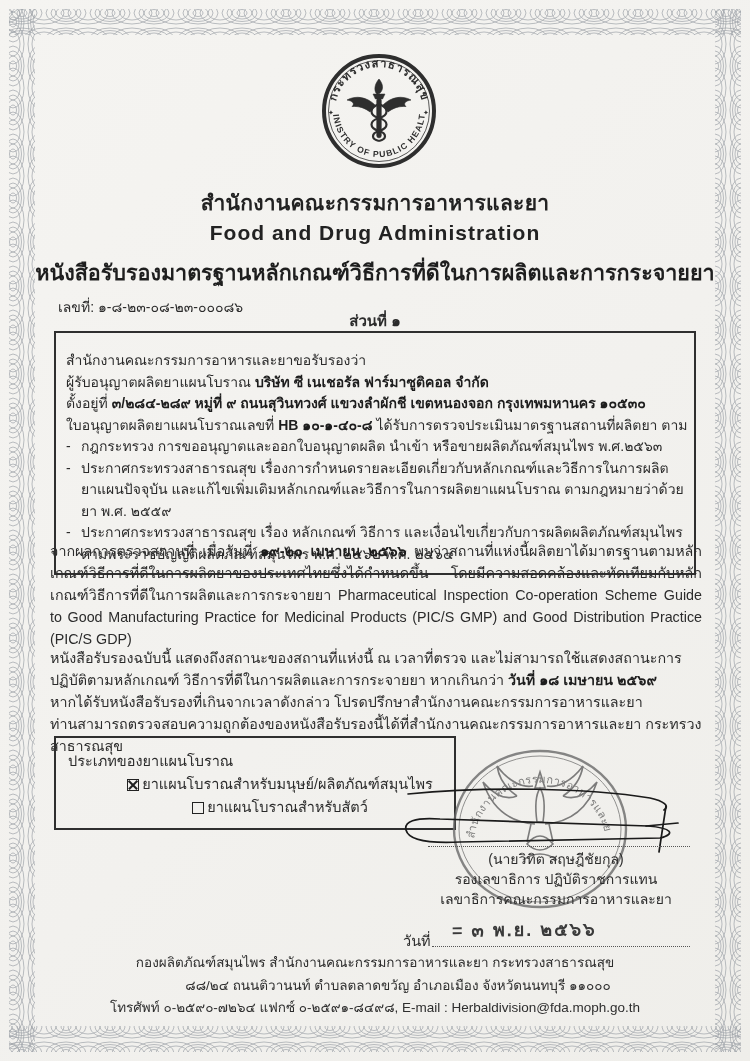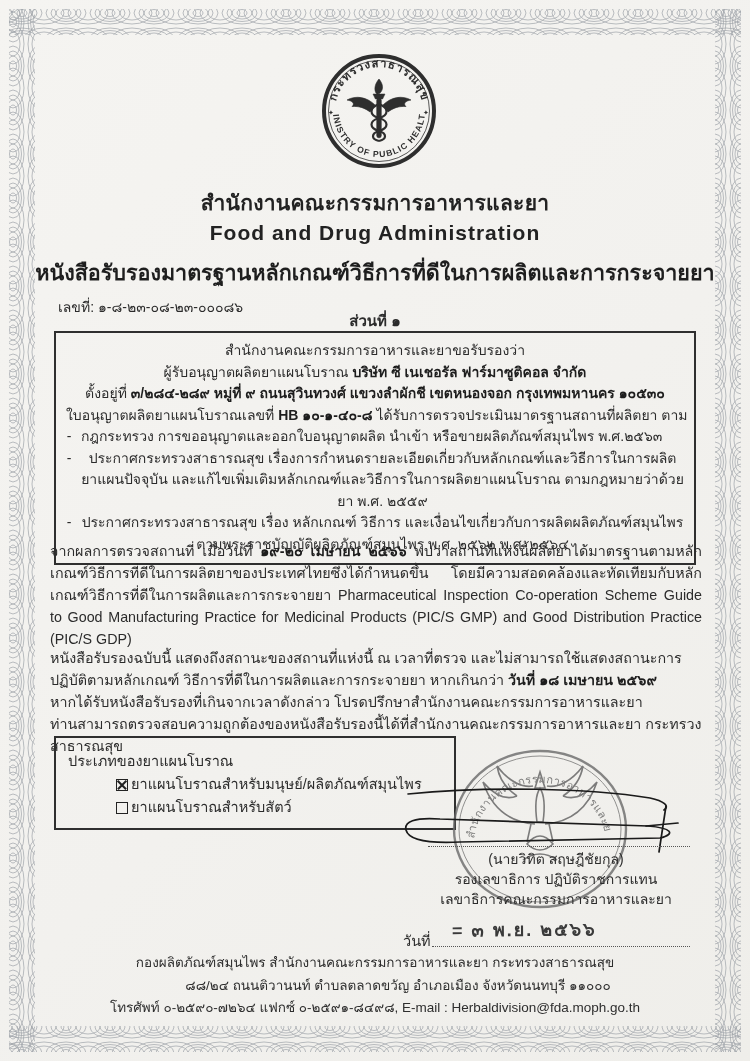--- a/index.html
+++ b/index.html
@@ -11,36 +11,36 @@
   }
   .abs{position:absolute;}
   .center{left:0;width:750px;text-align:center;}
   .h-th{top:186px;font-size:21px;font-weight:bold;letter-spacing:.3px;color:#222;}
   .h-en{top:221px;font-size:21px;font-weight:bold;letter-spacing:1px;color:#222;}
   .h-cert{top:255px;font-size:21.5px;font-weight:bold;color:#1e1e1e;}
   .certno{top:296px;left:58px;font-size:14px;}
   .section{top:309px;font-size:15px;font-weight:bold;}
   .cert-box{
     top:331px;left:54px;width:642px;box-sizing:border-box;
-    border:2px solid #2f2f2f;padding:7px 10px 8px 10px;
-    font-size:14px;line-height:21.5px;background:transparent;text-align:center;
+    border:2px solid #2f2f2f;padding:17px 10px 8px 10px;
+    font-size:14px;line-height:21.5px;background:transparent;
   }
   .cert-box .row{white-space:nowrap;}
   .bullet{display:flex;gap:9px;}
   .bullet .dash{flex:0 0 6px;}
   b.ink{font-weight:bold;color:#1d1d1d;}
   .para{left:50px;width:652px;font-size:14.3px;line-height:22px;}
   .p1{top:540px;text-align:justify;}
   .p2{top:647px;}
   .type-box{
     top:736px;left:54px;width:402px;box-sizing:border-box;
     border:2px solid #2f2f2f;padding:12px 10px 9px 12px;
     font-size:14.5px;line-height:23px;
   }
-  .type-item{margin-left:48px;display:flex;align-items:center;gap:3px;}
+  .type-item{margin-left:48px;display:flex;align-items:center;gap:3px;justify-content:center;}
   .cbx{
     display:inline-block;width:12px;height:12px;border:1.6px solid #222;
     position:relative;box-sizing:border-box;flex:0 0 12px;
   }
   .cbx.on::before,.cbx.on::after{
     content:"";position:absolute;left:-1px;top:4px;width:12px;height:1.6px;background:#222;
   }
   .cbx.on::before{transform:rotate(45deg);}
   .cbx.on::after{transform:rotate(-45deg);}
   .sig-block{top:849px;left:400px;width:312px;text-align:center;font-size:14px;line-height:20px;}

